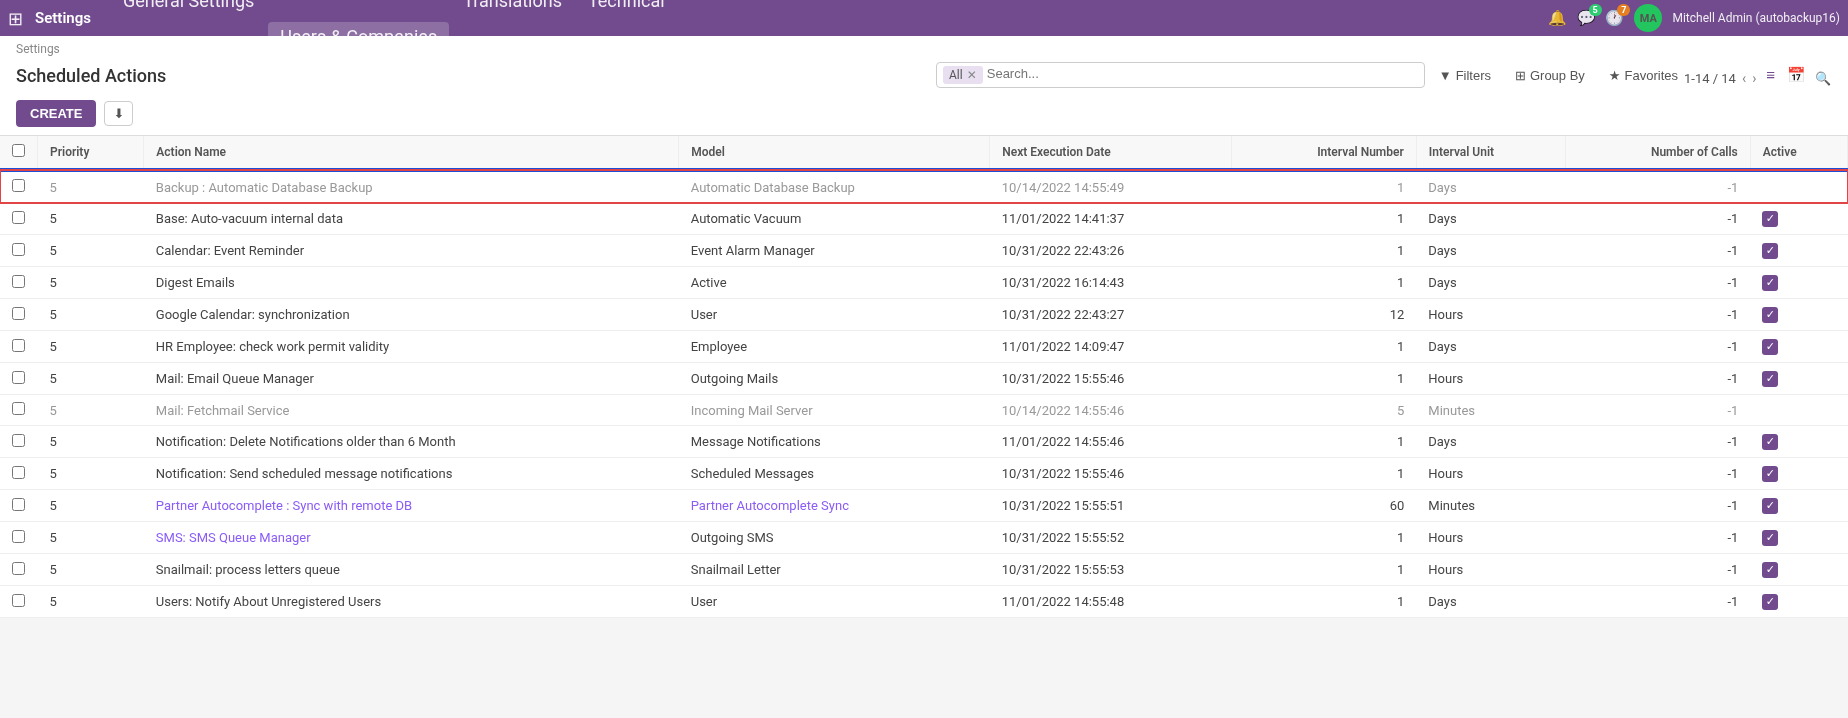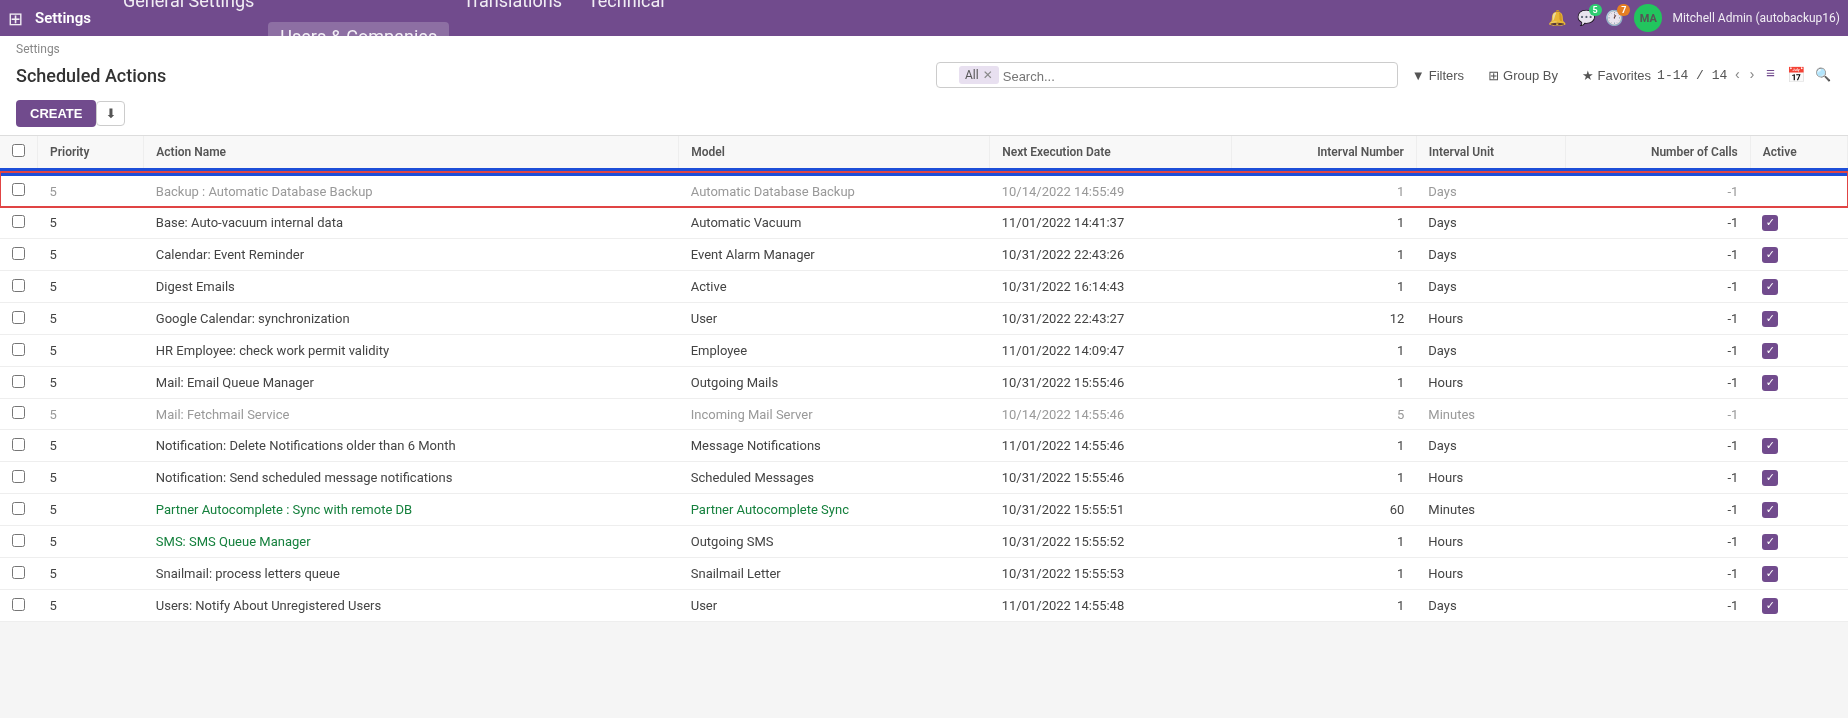--- a/index.html
+++ b/index.html
@@ -63,20 +63,21 @@
     .page-title {
       font-size: 18px;
       font-weight: 500;
       color: #333;
       flex: 1;
     }
     .toolbar-row {
       display: flex;
       align-items: center;
       padding: 6px 0 8px 0;
+      gap: 8px;
     }
     .btn-create {
       background: #714B8D;
       color: white;
       border: none;
       padding: 6px 14px;
       border-radius: 4px;
       cursor: pointer;
       font-size: 13px;
       font-weight: 600;
@@ -92,24 +93,24 @@
     }
     .search-area {
       display: flex;
       align-items: center;
       flex: 1;
       margin-left: 16px;
     }
     .search-tags {
       display: flex;
       gap: 4px;
-      align-items: flex-end;
+      align-items: flex-start;
       border: 1px solid #ccc;
       border-radius: 4px;
-      padding: 3px 22px;
+      padding: 3px 6px;
       flex: 1;
       max-width: 600px;
       background: white;
     }
     .tag {
       background: #e8e0f0;
       border-radius: 3px;
       padding: 2px 6px;
       font-size: 12px;
       display: flex;
@@ -138,44 +139,43 @@
       cursor: pointer;
       color: #555;
       font-size: 13px;
       border: none;
       background: none;
       padding: 4px 6px;
       border-radius: 4px;
     }
     .pagination {
       display: flex;
-      align-items: center;
+      align-items: flex-end;
       gap: 6px;
       margin-left: auto;
       font-size: 13px;
       color: #555;
-      font-family: Liberation Mono, monospace;
     }
     .pag-btn { cursor: pointer; color: #888; font-size: 14px; }
     .view-toggle { display: flex; gap: 4px; }
     .view-btn { cursor: pointer; color: #888; font-size: 15px; padding: 2px 4px; }
     .view-btn.active { color: #714B8D; }
 
     
     .table-container {
       background: white;
       overflow-x: auto;
     }
     table {
       width: 100%;
       border-collapse: collapse;
     }
     thead tr {
       background: #f8f8f8;
-      border-bottom: 8px solid #1d4ed8;
+      border-bottom: 4px solid #1d4ed8;
     }
     thead th {
       padding: 8px 12px;
       text-align: left;
       font-weight: 600;
       font-size: 12px;
       color: #555;
       white-space: nowrap;
       border-right: 1px solid #eee;
     }
@@ -190,21 +190,21 @@
       outline-offset: -1px;
       position: relative;
     }
     tbody td {
       padding: 7px 12px;
       font-size: 13px;
       color: #444;
       white-space: nowrap;
     }
     tbody td.num-col { text-align: right; }
-    .link-cell { color: #15803d; cursor: pointer; }
+    .link-cell { color: #8b5cf6; cursor: pointer; }
     .checkbox-cell { width: 36px; text-align: center; }
     input[type="checkbox"] { cursor: pointer; accent-color: #714B8D; }
     .check-icon {
       display: inline-block;
       width: 16px; height: 16px;
       background: #714B8D;
       border-radius: 3px;
       color: white;
       text-align: center;
       line-height: 16px;

